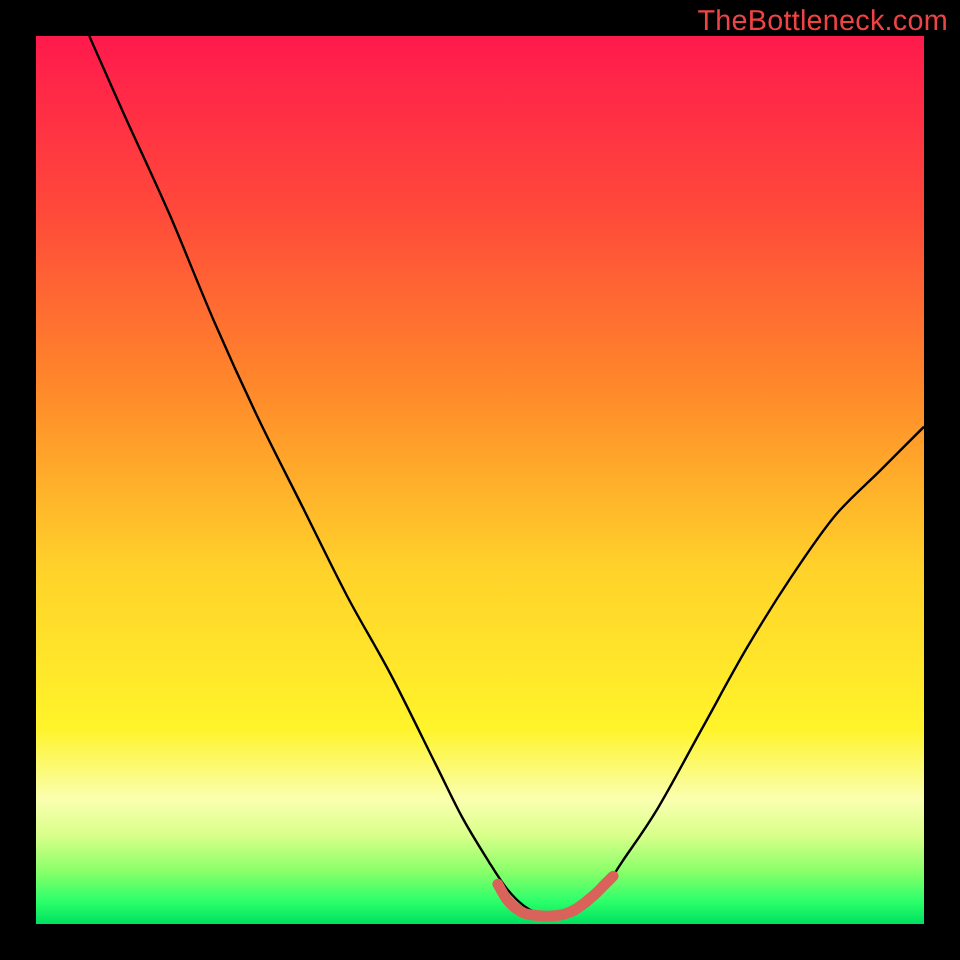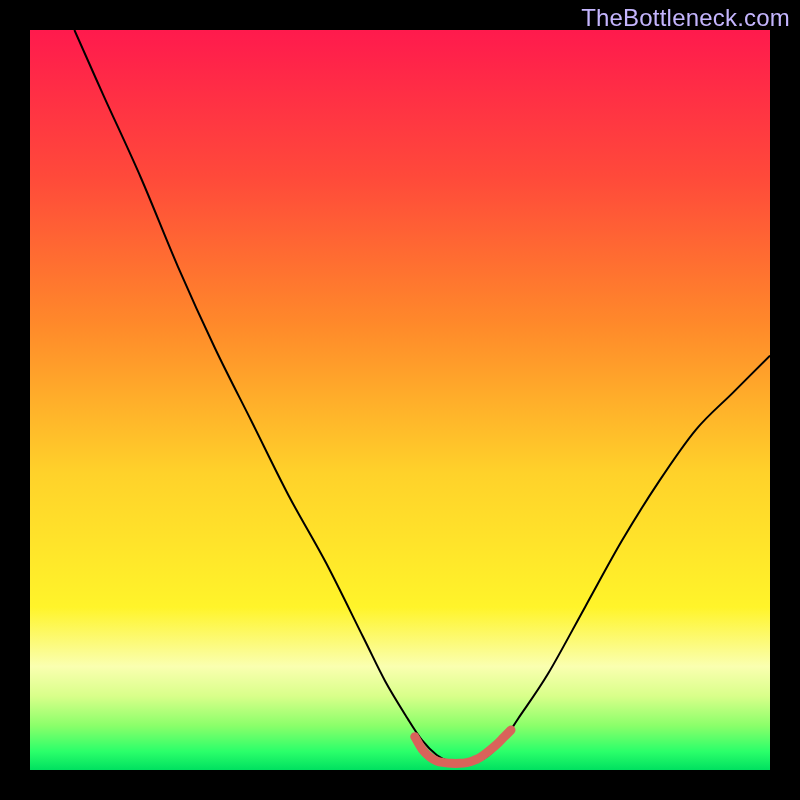--- a/index.html
+++ b/index.html
@@ -14,21 +14,21 @@
   .frame {
     position: relative;
     width: 800px;
     height: 800px;
     background: #000;
   }
   .watermark {
     position: absolute;
     top: 4px;
     right: 10px;
-    color: #c4b5fd;
+    color: #ef4444;
     font-size: 24px;
     font-weight: 400;
     letter-spacing: 0.2px;
     z-index: 10;
   }
   .plot {
     position: absolute;
     left: 30px;
     top: 30px;
     width: 740px;

